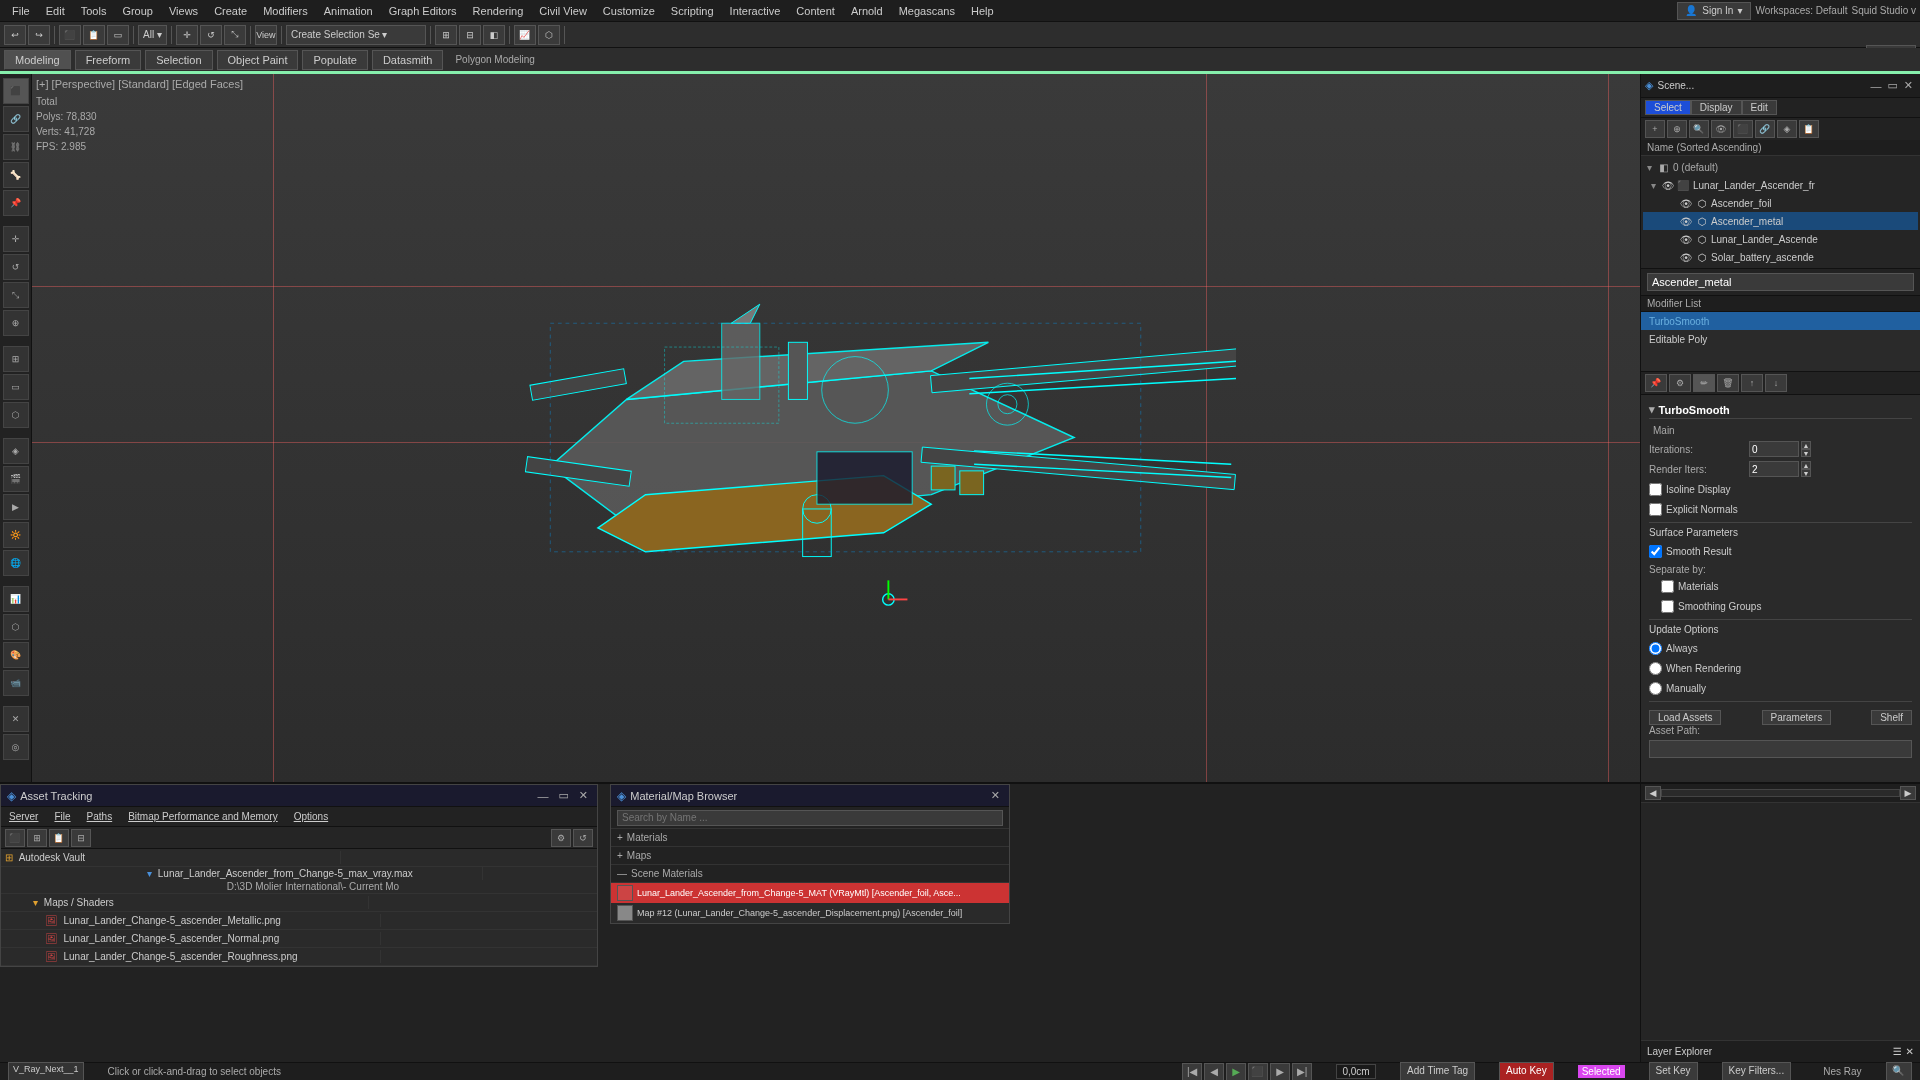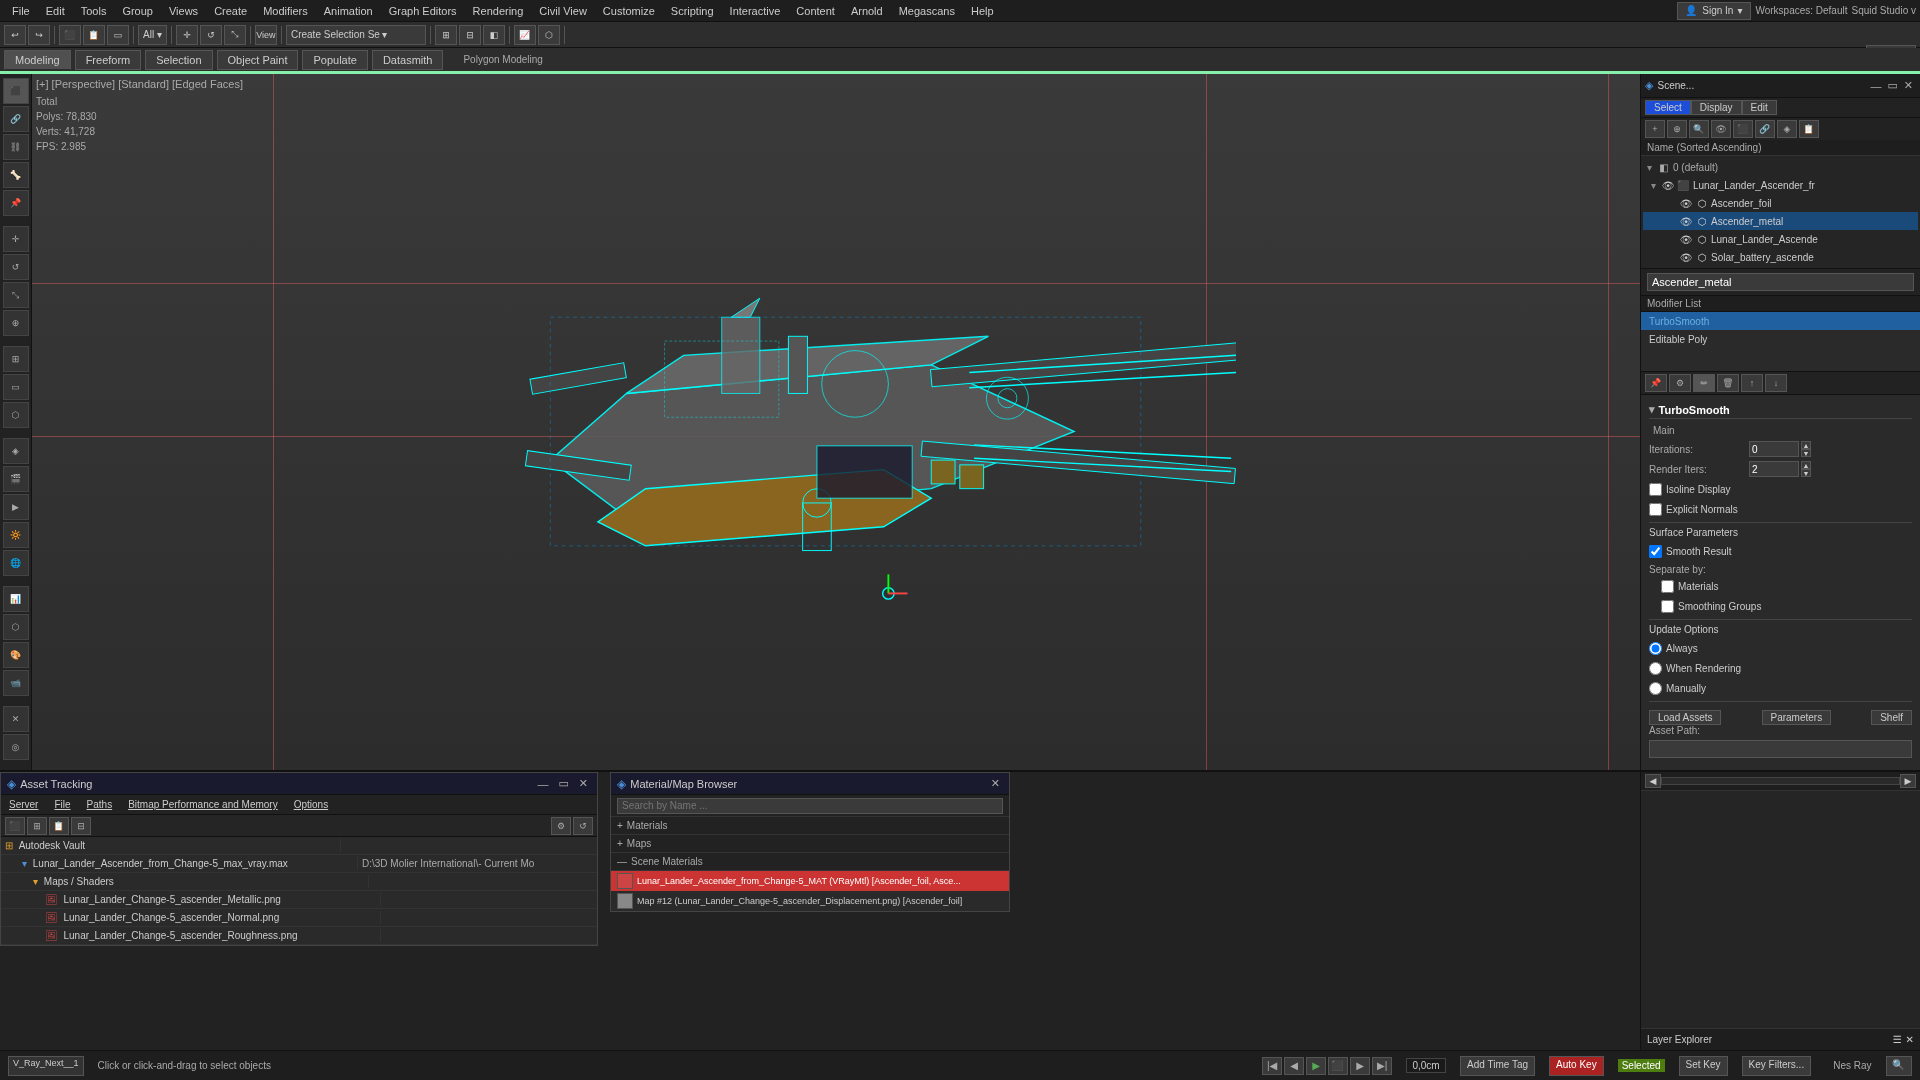--- a/index.html
+++ b/index.html
@@ -290,27 +290,27 @@
       color: #fff;
       font-size: 10px;
       padding: 0 2px;
     }
     .param-checkbox { margin-right: 4px; }
     .param-separator { height: 1px; background: #444; margin: 4px 0; }
 
     
     #status-bar {
       width: 100%;
-      height: 30px;
+      height: 18px;
       background: #1e1e1e;
       border-top: 1px solid #111;
       display: flex;
       align-items: center;
       padding: 0 8px;
-      gap: 14px;
+      gap: 24px;
     }
     .status-btn {
       padding: 2px 6px;
       background: #3a3a3a;
       border: 1px solid #555;
       color: #ccc;
       font-size: 10px;
       cursor: pointer;
       height: 20px;
     }
@@ -406,21 +406,21 @@
 
     .at-row {
       display: flex;
       font-size: 10px;
       border-bottom: 1px solid #333;
       min-height: 18px;
       align-items: center;
     }
     .at-row-name { width: 340px; padding: 1px 4px; border-right: 1px solid #333; color: #ccc; overflow: hidden; white-space: nowrap; text-overflow: ellipsis; }
     .at-row-path { flex: 1; padding: 1px 4px; color: #aaa; overflow: hidden; white-space: nowrap; text-overflow: ellipsis; }
-    .at-row-indent1 { padding-left: 17px; }
+    .at-row-indent1 { padding-left: 28px; flex-direction: column; }
     .at-row-indent2 { padding-left: 28px; }
     .at-row-indent3 { padding-left: 40px; }
 
     .at-folder-icon { color: #e0a030; margin-right: 3px; }
     .at-file-icon { color: #4a90d9; margin-right: 3px; }
     .at-img-icon { color: #cc4444; margin-right: 3px; }
 
     
     #mat-browser {
       width: 400px;
@@ -538,21 +538,21 @@
       background: #1a1a1a;
       border: 1px solid #444;
       padding: 1px 4px;
       font-size: 10px;
       color: #ccc;
       min-width: 40px;
       text-align: center;
     }
 
     .selected-badge {
-      background: #4d7c0f;
+      background: #d946ef;
       color: #fff;
       padding: 1px 4px;
       font-size: 10px;
     }
 
     
     #toolbar-right {
       margin-left: auto;
       display: flex;
       align-items: center;
@@ -675,21 +675,21 @@
     </div>
   </div>
 
   <div id="toolbar2">
     <div class="tab-btn active">Modeling</div>
     <div class="tab-btn">Freeform</div>
     <div class="tab-btn">Selection</div>
     <div class="tab-btn">Object Paint</div>
     <div class="tab-btn">Populate</div>
     <div class="tab-btn">Datasmith</div>
-    <div style="margin-left:16px; font-size:10px; color:#aaa;">Polygon Modeling</div>
+    <div style="margin-left:8px; font-size:10px; color:#aaa;">Polygon Modeling</div>
   </div>
 
   <div id="main-layout" style="flex:1; min-height:0;">
 
     <div id="left-toolbar">
       <div class="left-tool-btn active">⬛</div>
       <div class="left-tool-btn">🔗</div>
       <div class="left-tool-btn">⛓</div>
       <div class="left-tool-btn">🦴</div>
       <div class="left-tool-btn">📌</div>

